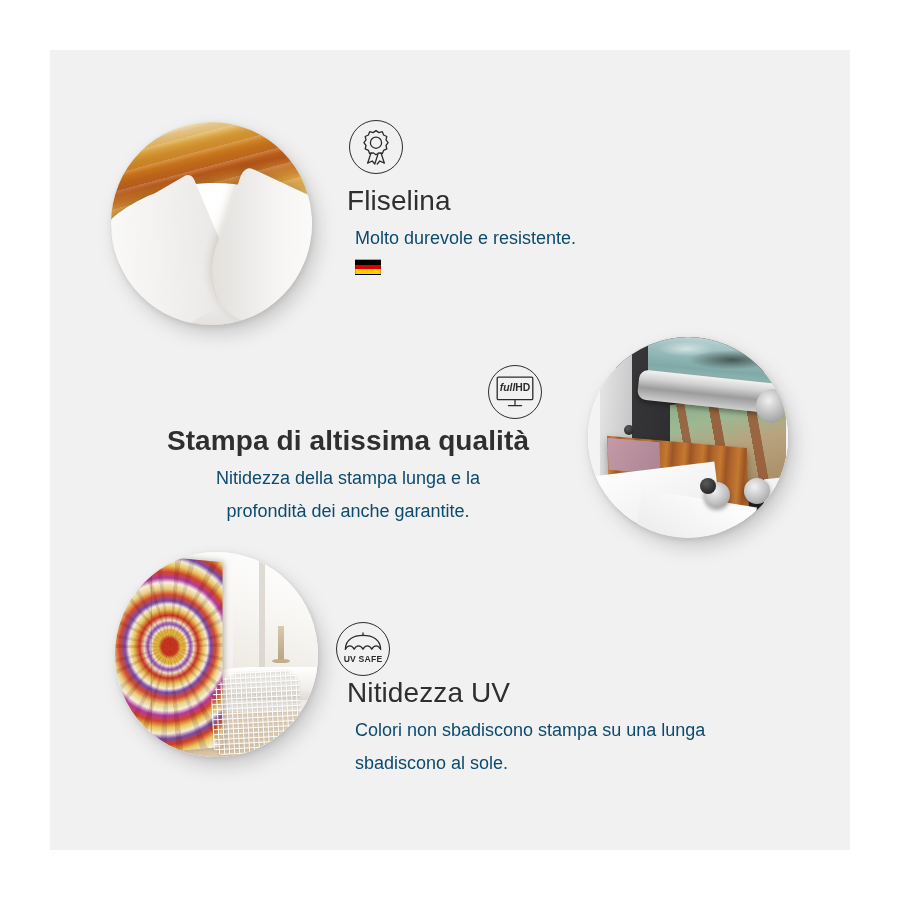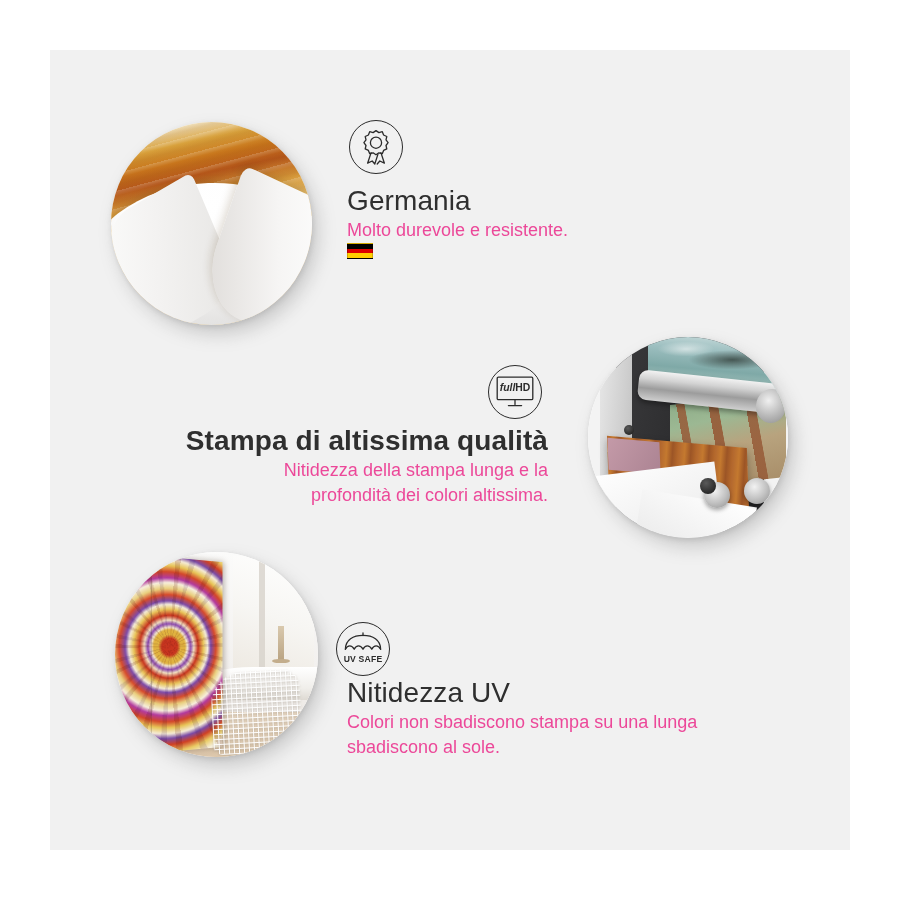--- a/index.html
+++ b/index.html
@@ -301,29 +301,29 @@
     color: #2f2f2f;
     font-size: 28px;
     line-height: 34px;
     letter-spacing: 0.1px;
     margin: 0;
     white-space: nowrap;
   }
   .heading.bold { font-weight: 700; }
   .heading.light { font-weight: 400; }
   .body {
-    color: #ec4899;
+    color: #0c4a6e;
     font-size: 18px;
     line-height: 25px;
-    margin: 0;
+    margin: 8px;
     white-space: nowrap;
   }
 
   #block-fliselina { left: 347px; top: 184px; text-align: left; }
-  #block-quality   { left: 148px; top: 424px; width: 400px; text-align: right; }
+  #block-quality   { left: 148px; top: 424px; width: 400px; text-align: center; }
   #block-uv        { left: 347px; top: 676px; text-align: left; }
 
   .line-with-flag { display: flex; align-items: center; gap: 7px; }
 
   .flag-de {
     display: inline-block;
     width: 26px;
     height: 16px;
     border: 0.5px solid rgba(0,0,0,0.18);
     box-sizing: border-box;
@@ -407,31 +407,31 @@
   <div class="icon-circle" id="icon-uvsafe">
     <svg width="42" height="38" viewBox="0 0 42 38" fill="none" stroke="#2b2b2b" stroke-width="1.3" stroke-linejoin="round" stroke-linecap="round">
       <path d="M21 3.0 v2.6"></path>
       <path d="M3.4 19.2 C3.4 9.6 11.3 5.4 21 5.4 C30.7 5.4 38.6 9.6 38.6 19.2"></path>
       <path d="M3.4 19.2 c2.2 -4.4 6.4 -4.4 8.8 0 c2.2 -4.4 6.4 -4.4 8.8 0 c2.2 -4.4 6.4 -4.4 8.8 0 c2.2 -4.4 6.4 -4.4 8.8 0"></path>
       <text x="21" y="31.6" text-anchor="middle" stroke="none" fill="#2b2b2b" font-family="'Liberation Sans', sans-serif" font-size="8.6" font-weight="700" letter-spacing="0.2">UV SAFE</text>
     </svg>
   </div>
 
   <div class="block" id="block-fliselina">
-    <div class="heading light">Germania</div>
+    <div class="heading light">Fliselina</div>
     <div class="body">Molto durevole e resistente.</div>
     <div class="body line-with-flag">
       <span class="flag-de"></span>
     </div>
   </div>
 
   <div class="block" id="block-quality">
     <div class="heading bold">Stampa di altissima qualità</div>
     <div class="body">Nitidezza della stampa lunga e la</div>
-    <div class="body">profondità dei colori altissima.</div>
+    <div class="body">profondità dei anche garantite.</div>
   </div>
 
   <div class="block" id="block-uv">
     <div class="heading light">Nitidezza UV</div>
     <div class="body">Colori non sbadiscono stampa su una lunga</div>
     <div class="body">sbadiscono al sole.</div>
   </div>
 
 </div>
 

